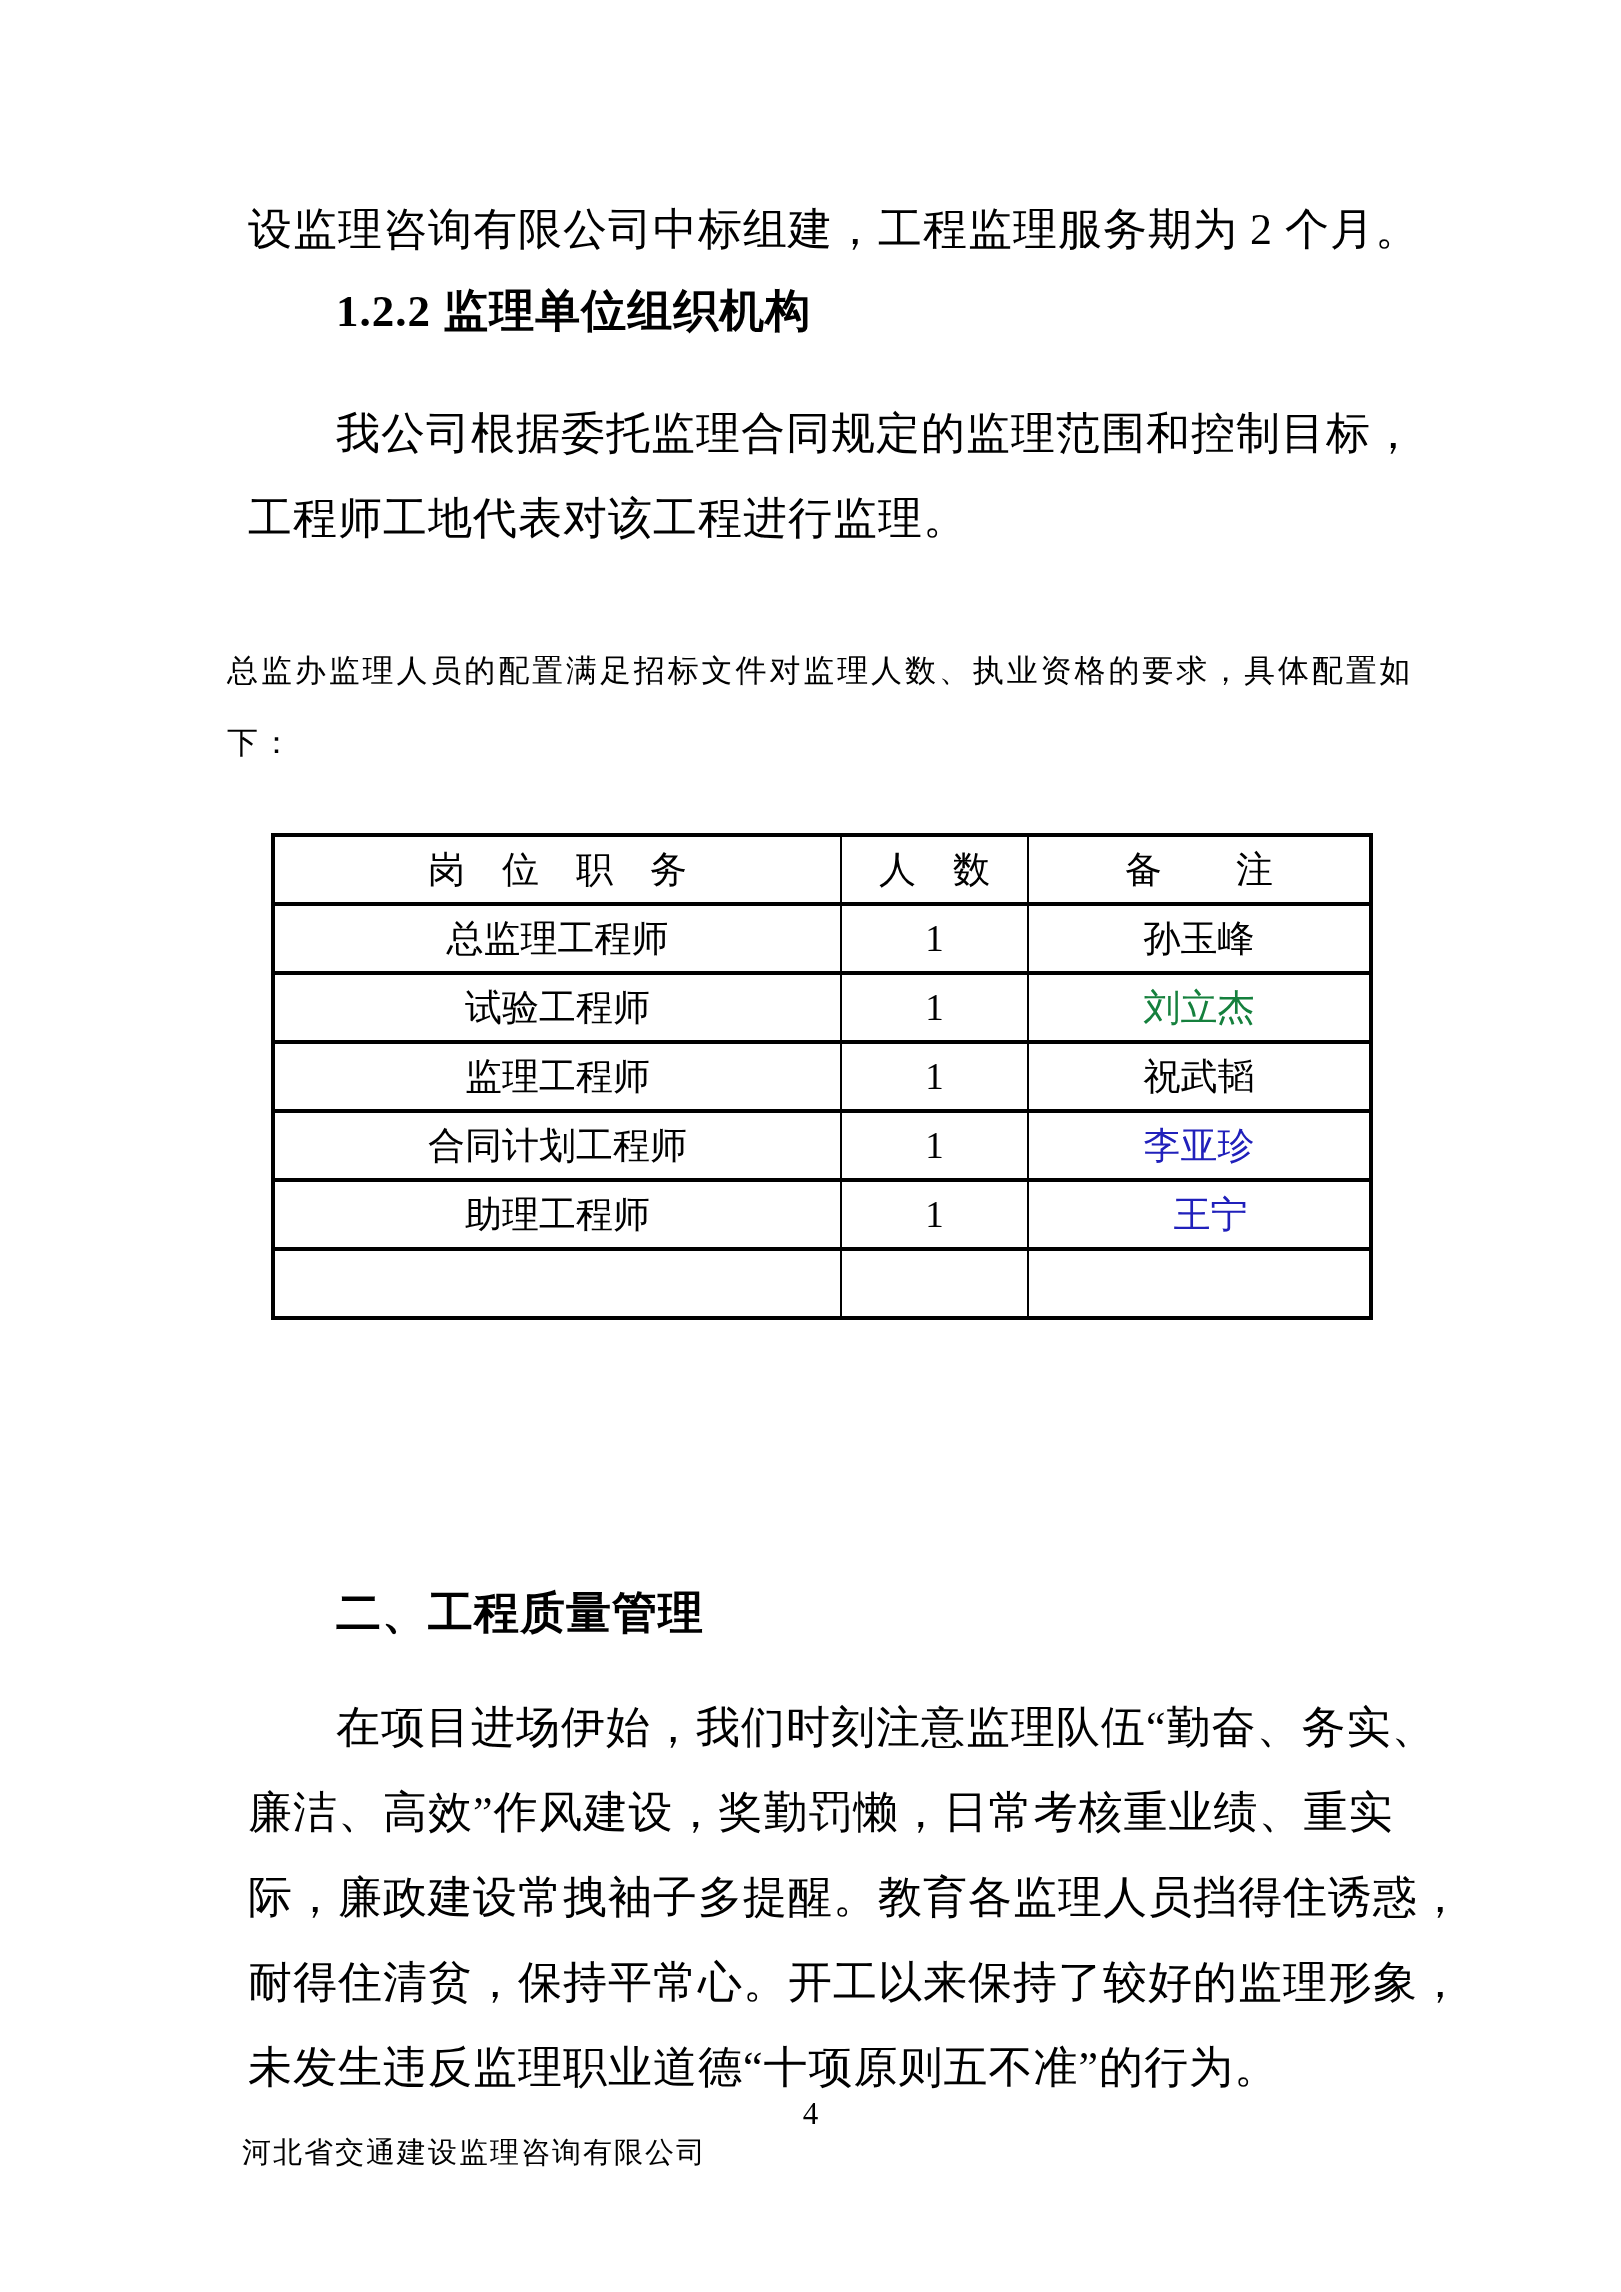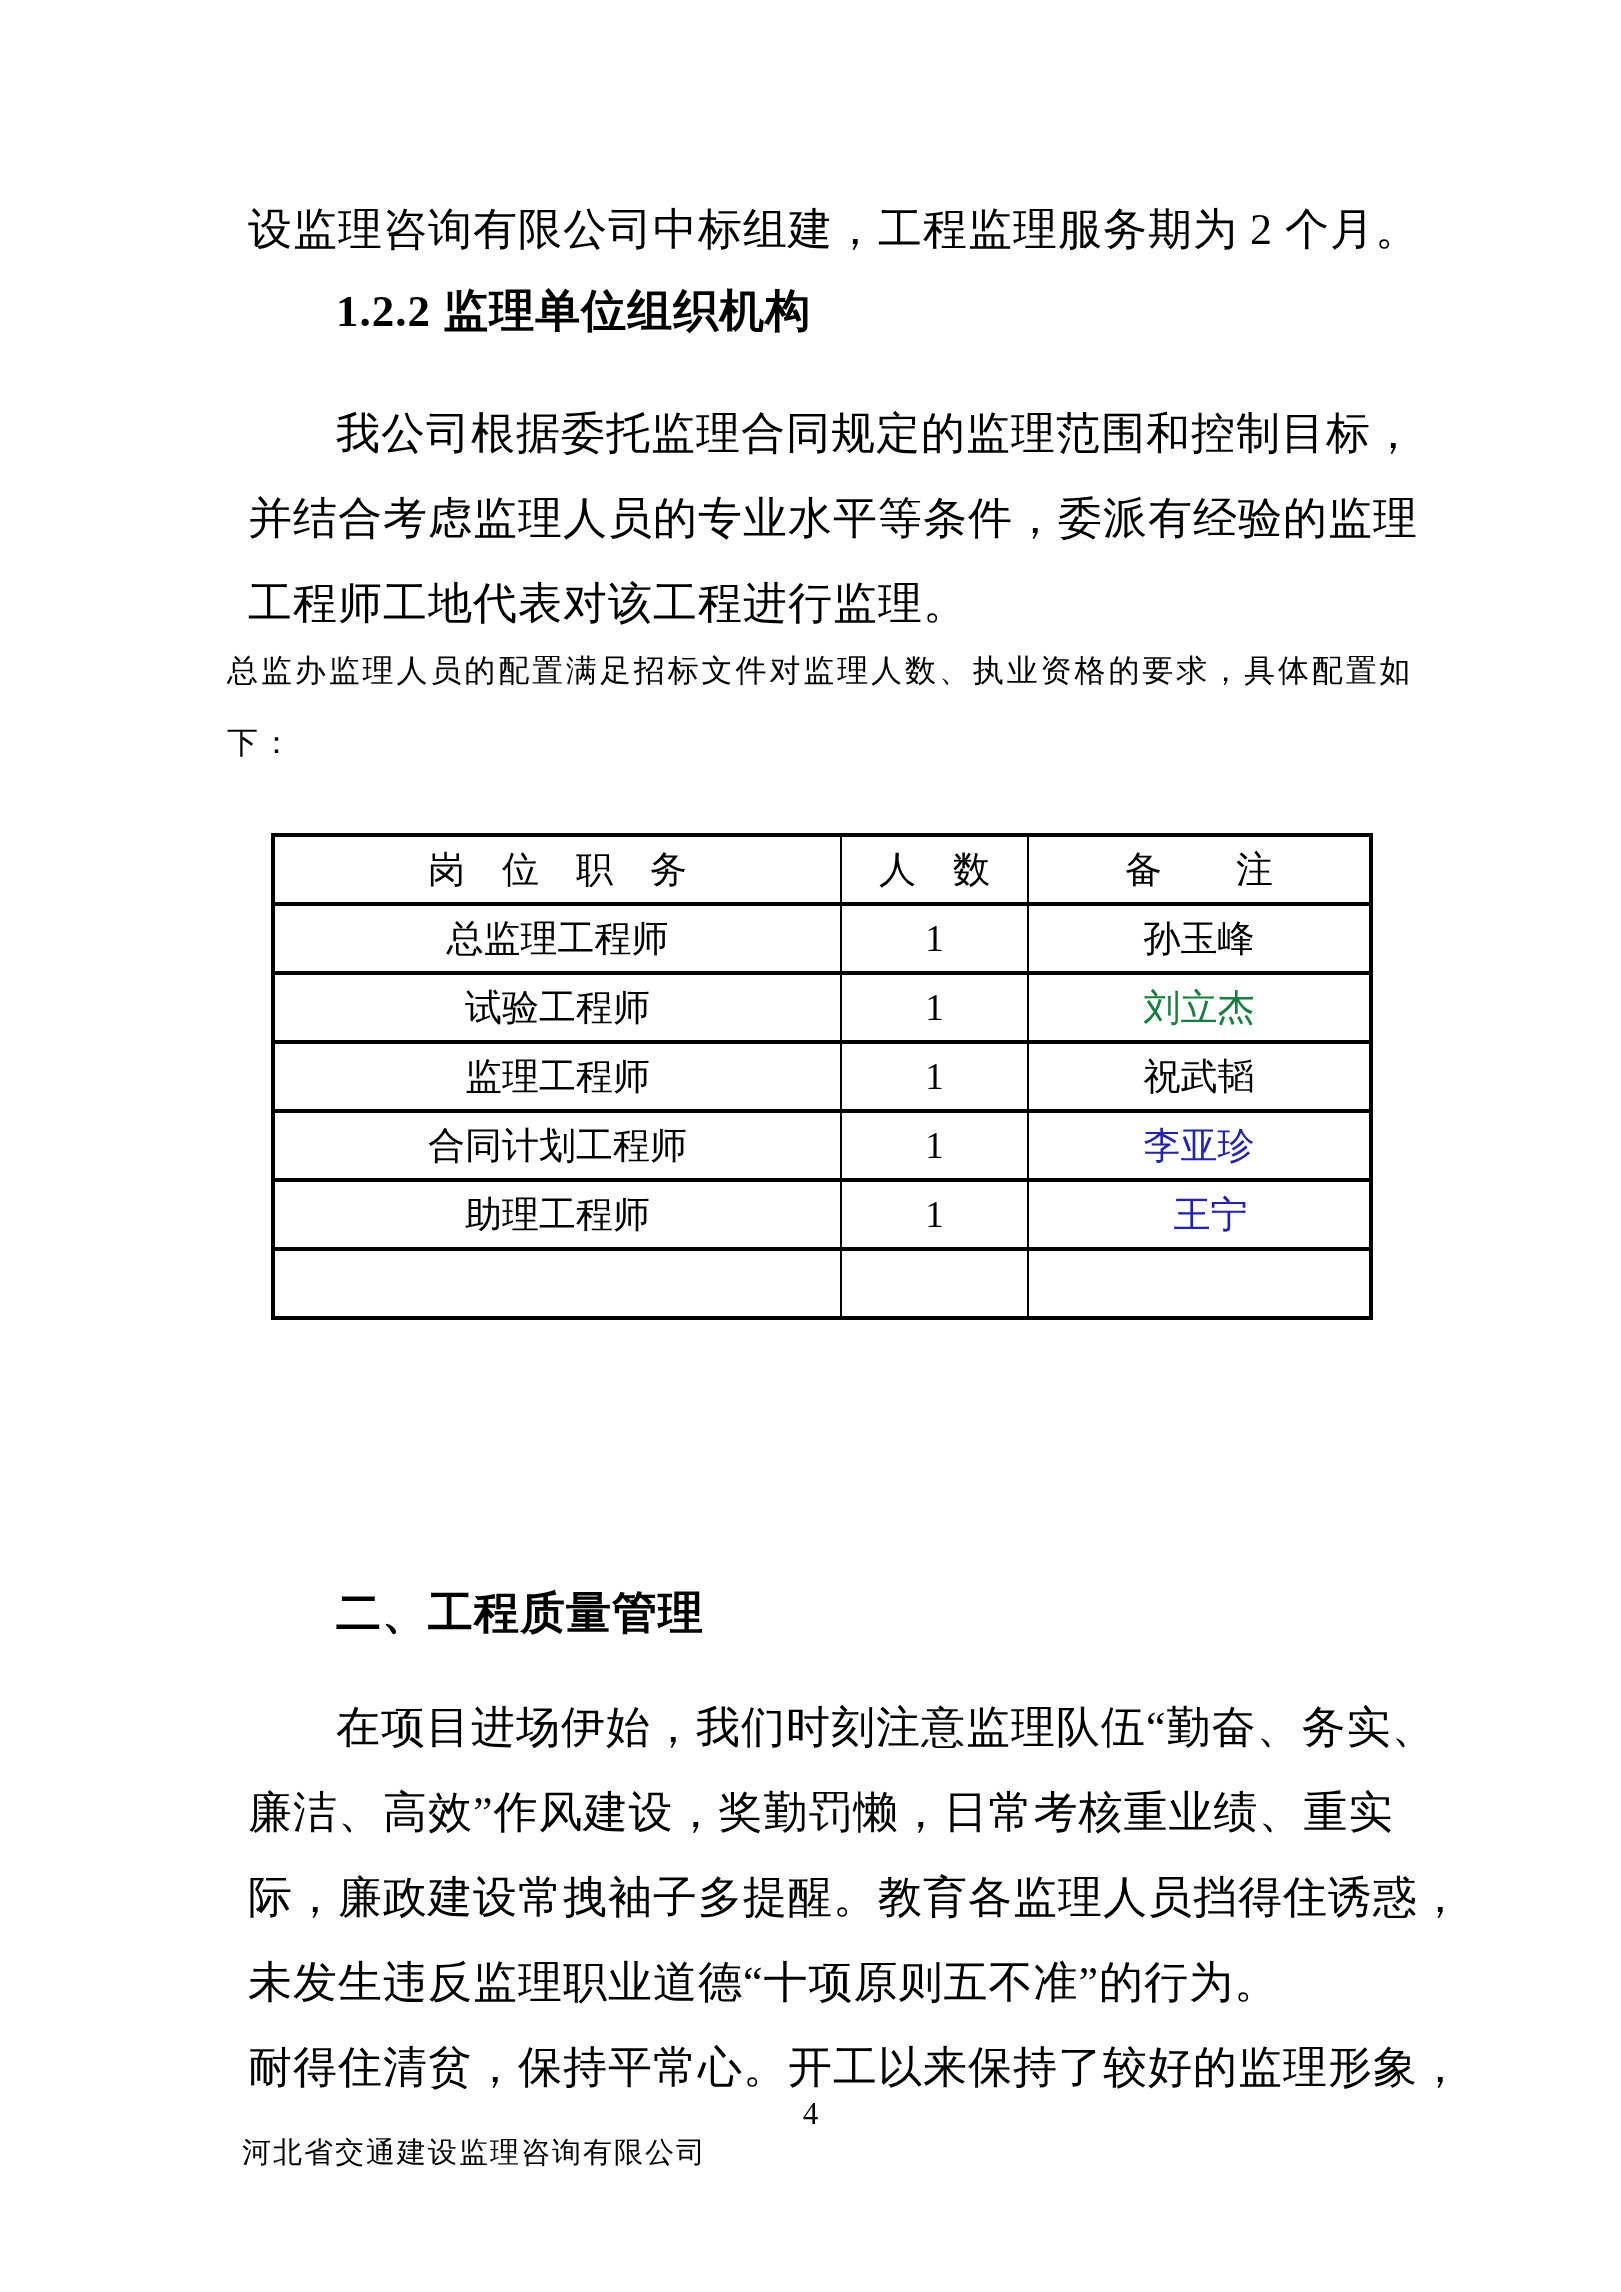--- a/index.html
+++ b/index.html
@@ -88,21 +88,20 @@
 <div class="page">
 
   <div class="block" style="top: 187px;">
     <div class="tline">设监理咨询有限公司中标组建，工程监理服务期为 2 个月。</div>
   </div>
 
   <div class="heading" style="top: 282px;">1.2.2 监理单位组织机构</div>
 
   <div class="block" style="top: 391px;">
     <div class="tline indent">我公司根据委托监理合同规定的监理范围和控制目标，</div>
-    <div class="tline">并结合考虑监理人员的专业水平等条件，委派有经验的监理</div>
     <div class="tline">工程师工地代表对该工程进行监理。</div>
   </div>
 
   <div class="block note-block" style="top: 635px;">
     <div class="note-line">总监办监理人员的配置满足招标文件对监理人数、执业资格的要求，具体配置如</div>
     <div class="note-line">下：</div>
   </div>
 
   <table class="staff">
     <colgroup>
@@ -148,22 +147,22 @@
     </tr>
   </tbody>
     </table>
 
   <div class="heading" style="top: 1584px;">二、工程质量管理</div>
 
   <div class="block" style="top: 1685px;">
     <div class="tline indent">在项目进场伊始，我们时刻注意监理队伍“勤奋、务实、</div>
     <div class="tline">廉洁、高效”作风建设，奖勤罚懒，日常考核重业绩、重实</div>
     <div class="tline">际，廉政建设常拽袖子多提醒。教育各监理人员挡得住诱惑，</div>
+    <div class="tline">耐得住清贫，保持平常心。开工以来保持了较好的监理形象，</div>
     <div class="tline">未发生违反监理职业道德“十项原则五不准”的行为。</div>
-    <div class="tline">耐得住清贫，保持平常心。开工以来保持了较好的监理形象，</div>
   </div>
 
   <div class="page-number">4</div>
 
   <div class="footer-company">河北省交通建设监理咨询有限公司</div>
 
 </div>
 
 
 </body></html>

